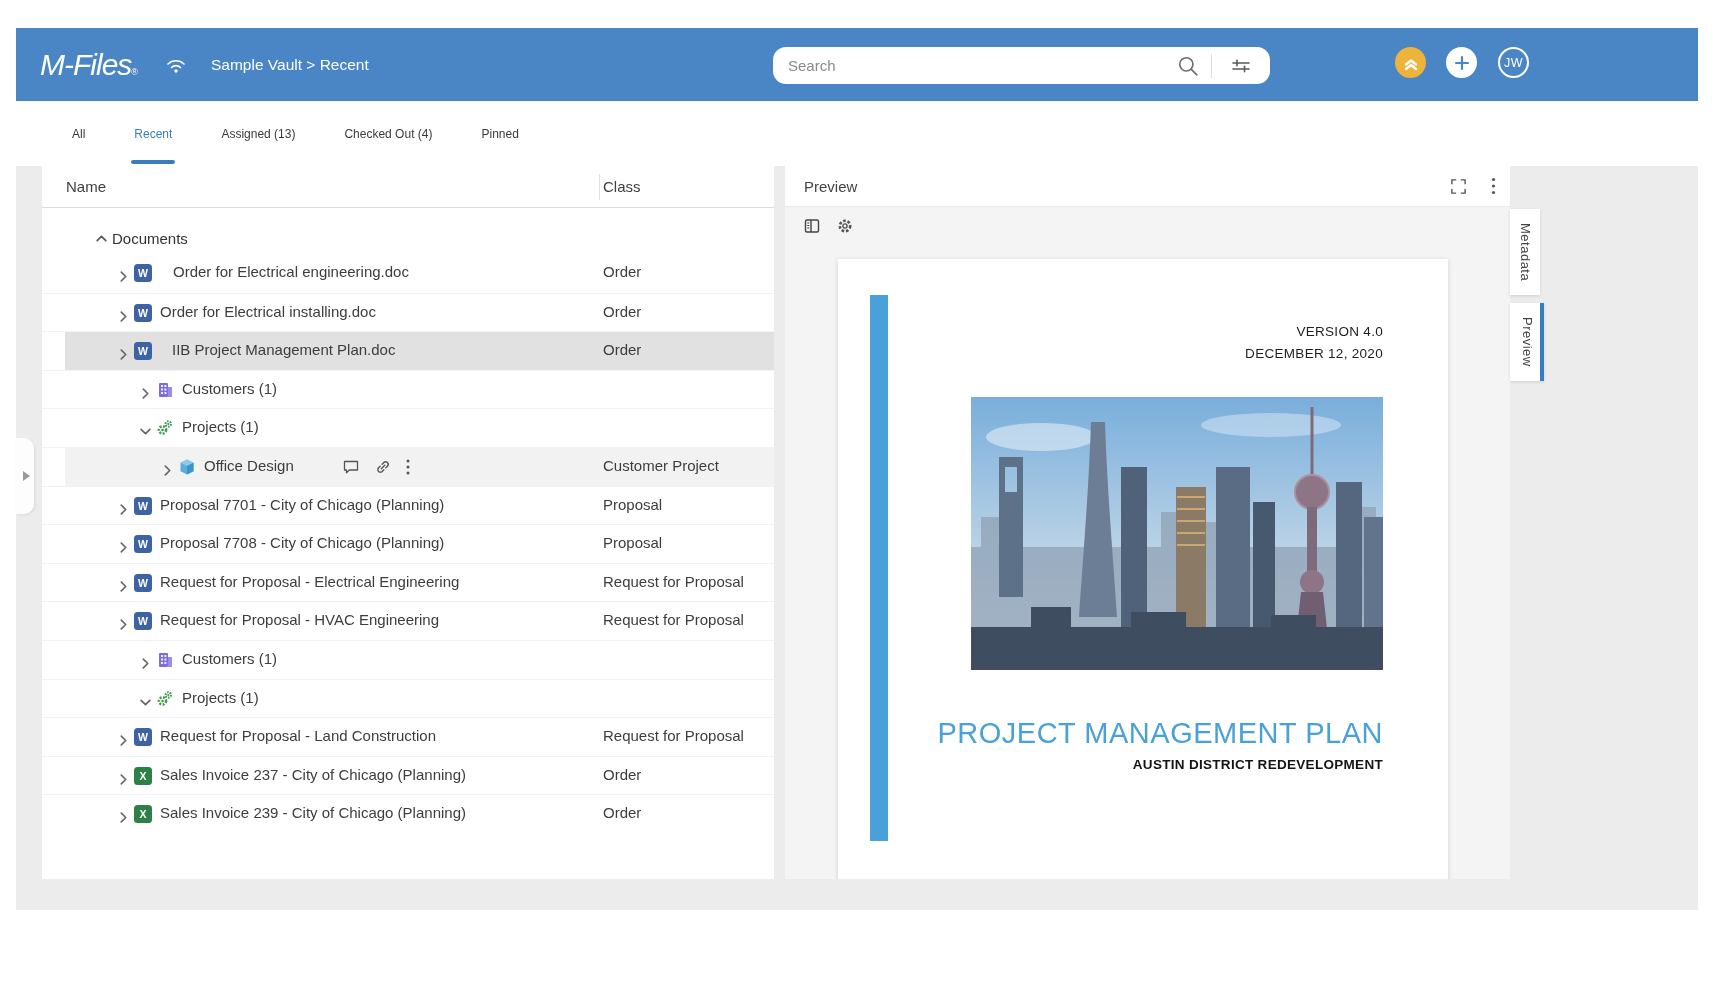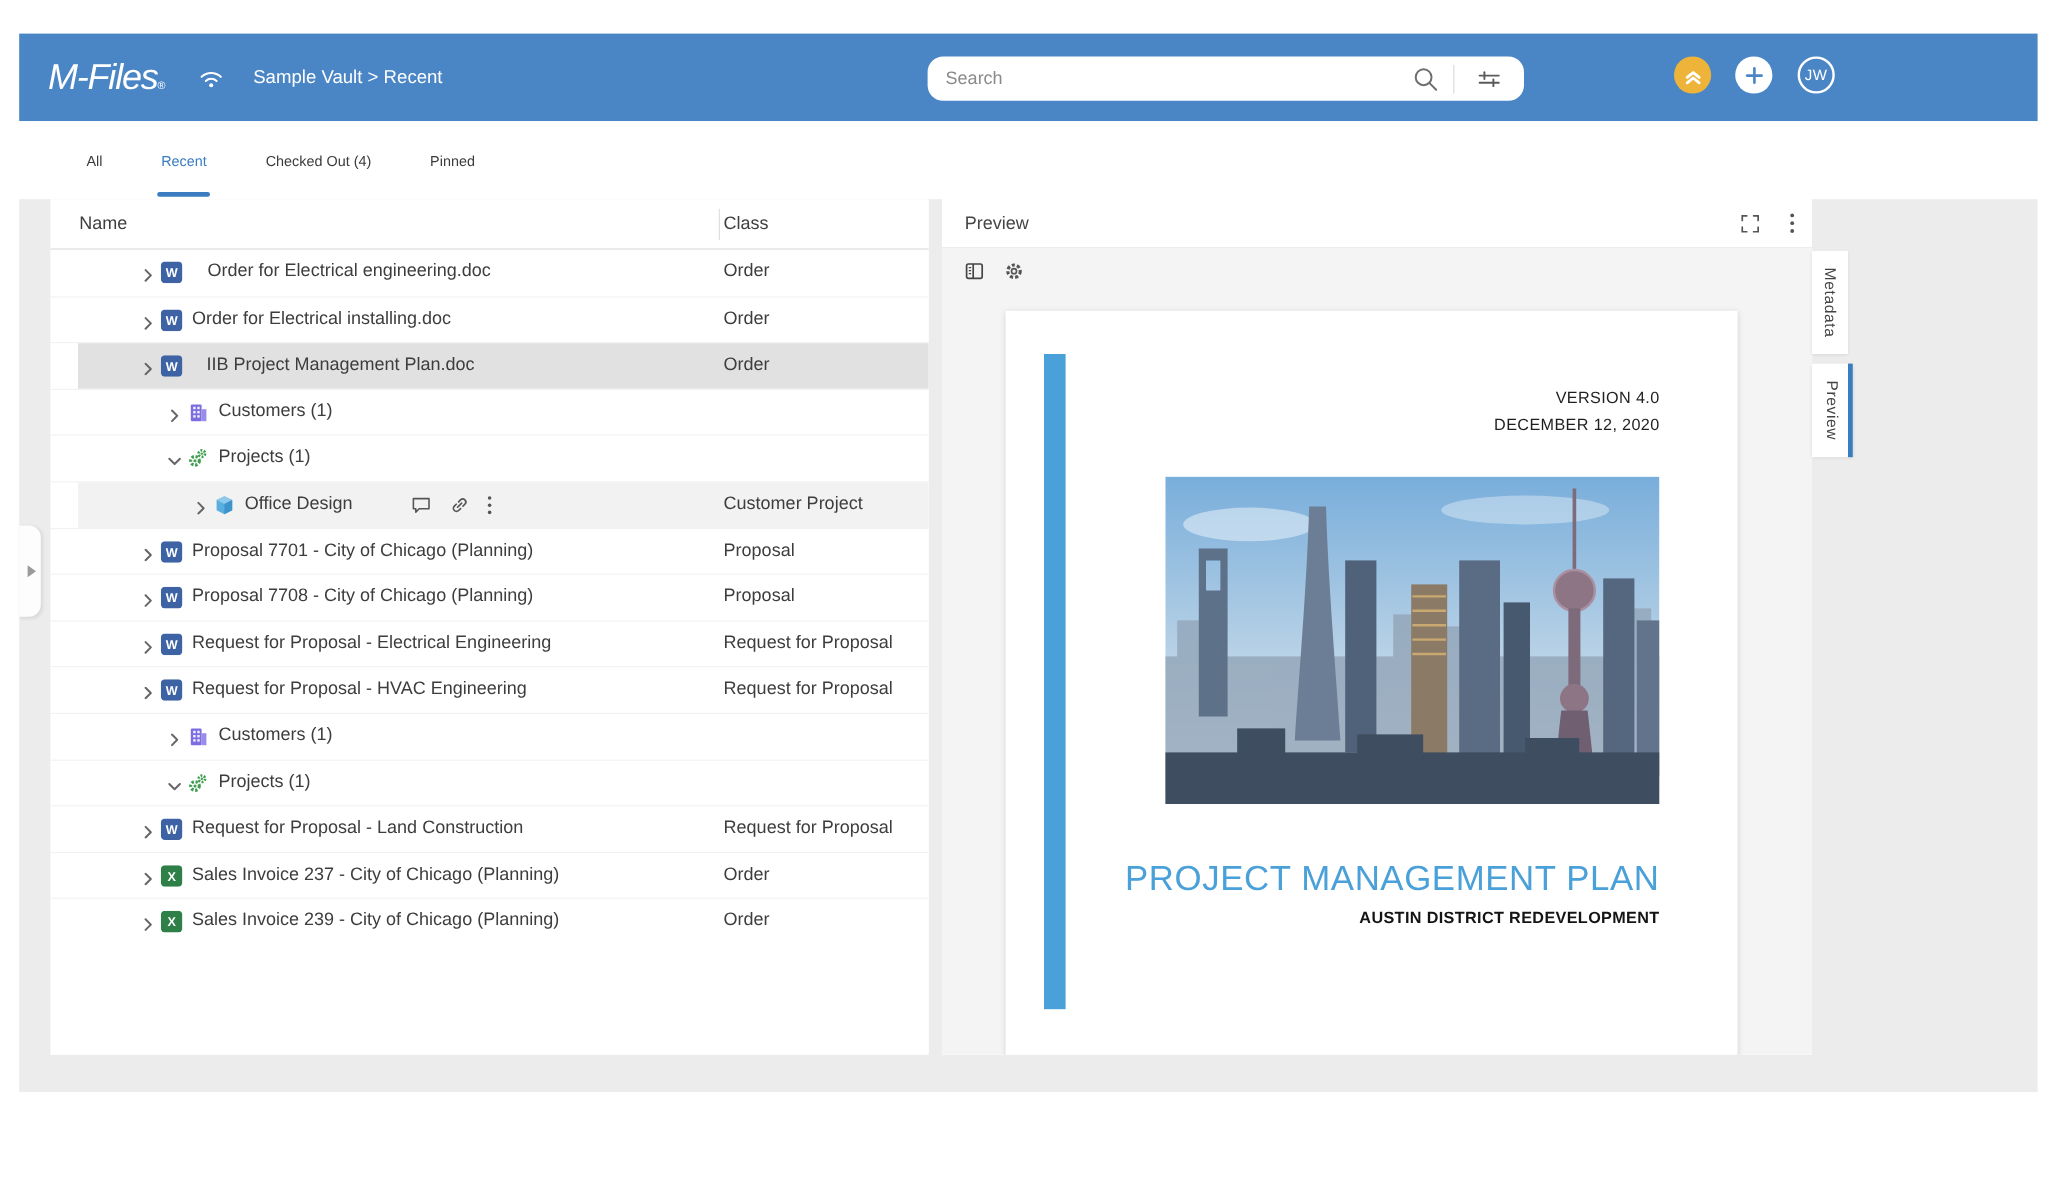--- a/index.html
+++ b/index.html
@@ -139,35 +139,44 @@
           </svg>
       </div>
       <div class="circle c-avatar">
           <span>JW</span>
         </div>
     </div>
 
     <div class="tabbar">
         <div class="tab">All</div>
         <div class="tab active">Recent</div>
+        <div class="tab">Assigned (13)</div>
         <div class="tab">Checked Out (4)</div>
         <div class="tab">Pinned</div>
       </div>
 
     <div class="content">
 
       <div class="flyout">
           <span class="tri"></span>
         </div>
 
       <div class="list-panel">
         <div class="list-head">
           <span class="col-name">Name</span>
           <span class="col-div"></span>
           <span class="col-class">Class</span>
+        </div>
+        <div class="group-row">
+          <span class="chev">
+            <svg width="13" height="13" viewBox="0 0 12 12">
+                <path d="M2 8l4-4 4 4" fill="none" stroke="#555" stroke-width="1.5" stroke-linecap="round" stroke-linejoin="round"></path>
+              </svg>
+          </span>
+          <span class="glabel">Documents</span>
         </div>
         <div class="rows">
             <div class="row">
               <div class="hl"></div>
               <span class="chev" style="left: 76px;"><svg width="11" height="11" viewBox="0 0 10 10">
                   <path d="M3 1l4 4-4 4" fill="none" stroke="#666" stroke-width="1.5" stroke-linecap="round" stroke-linejoin="round"></path>
                 </svg></span>
               <span class="ricon" style="left: 92px;"><svg width="18" height="18" viewBox="0 0 18 18">
                   <rect width="18" height="18" rx="3.5" fill="#3e63a5"></rect>
                   <text x="9" y="13" font-size="10.5" font-weight="bold" fill="#fff" text-anchor="middle" font-family="Liberation Sans,sans-serif">W</text>

